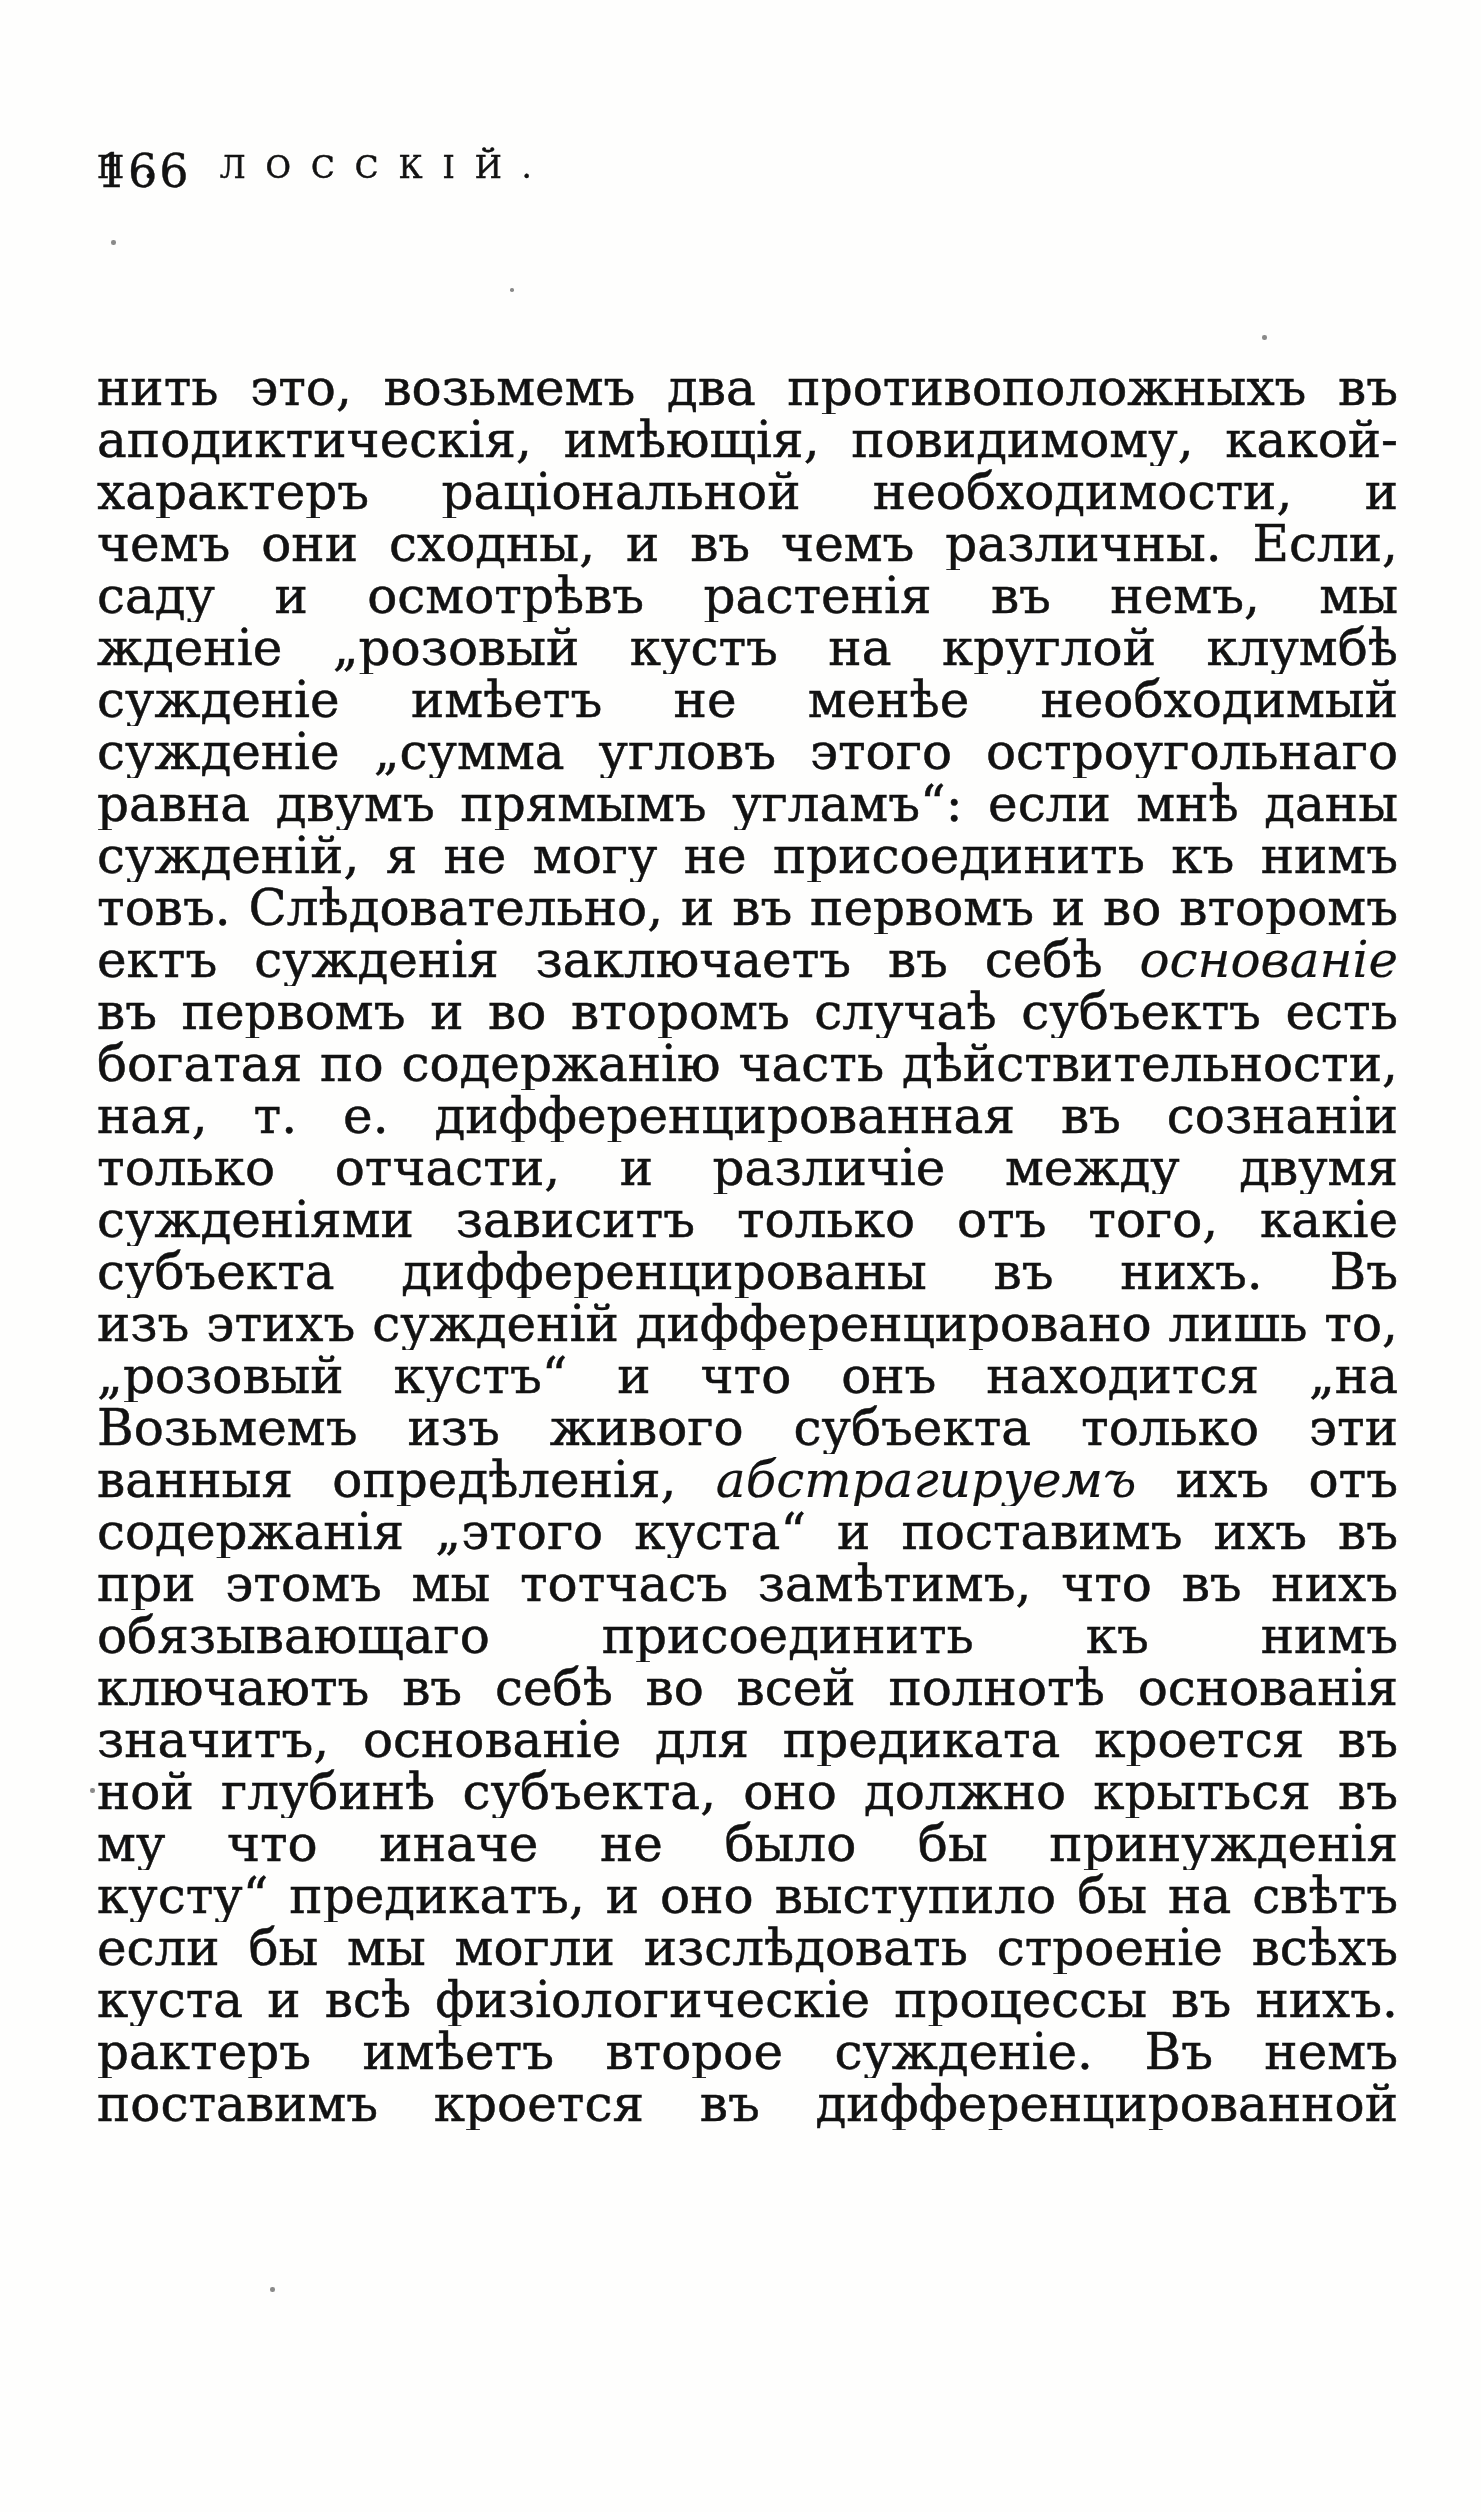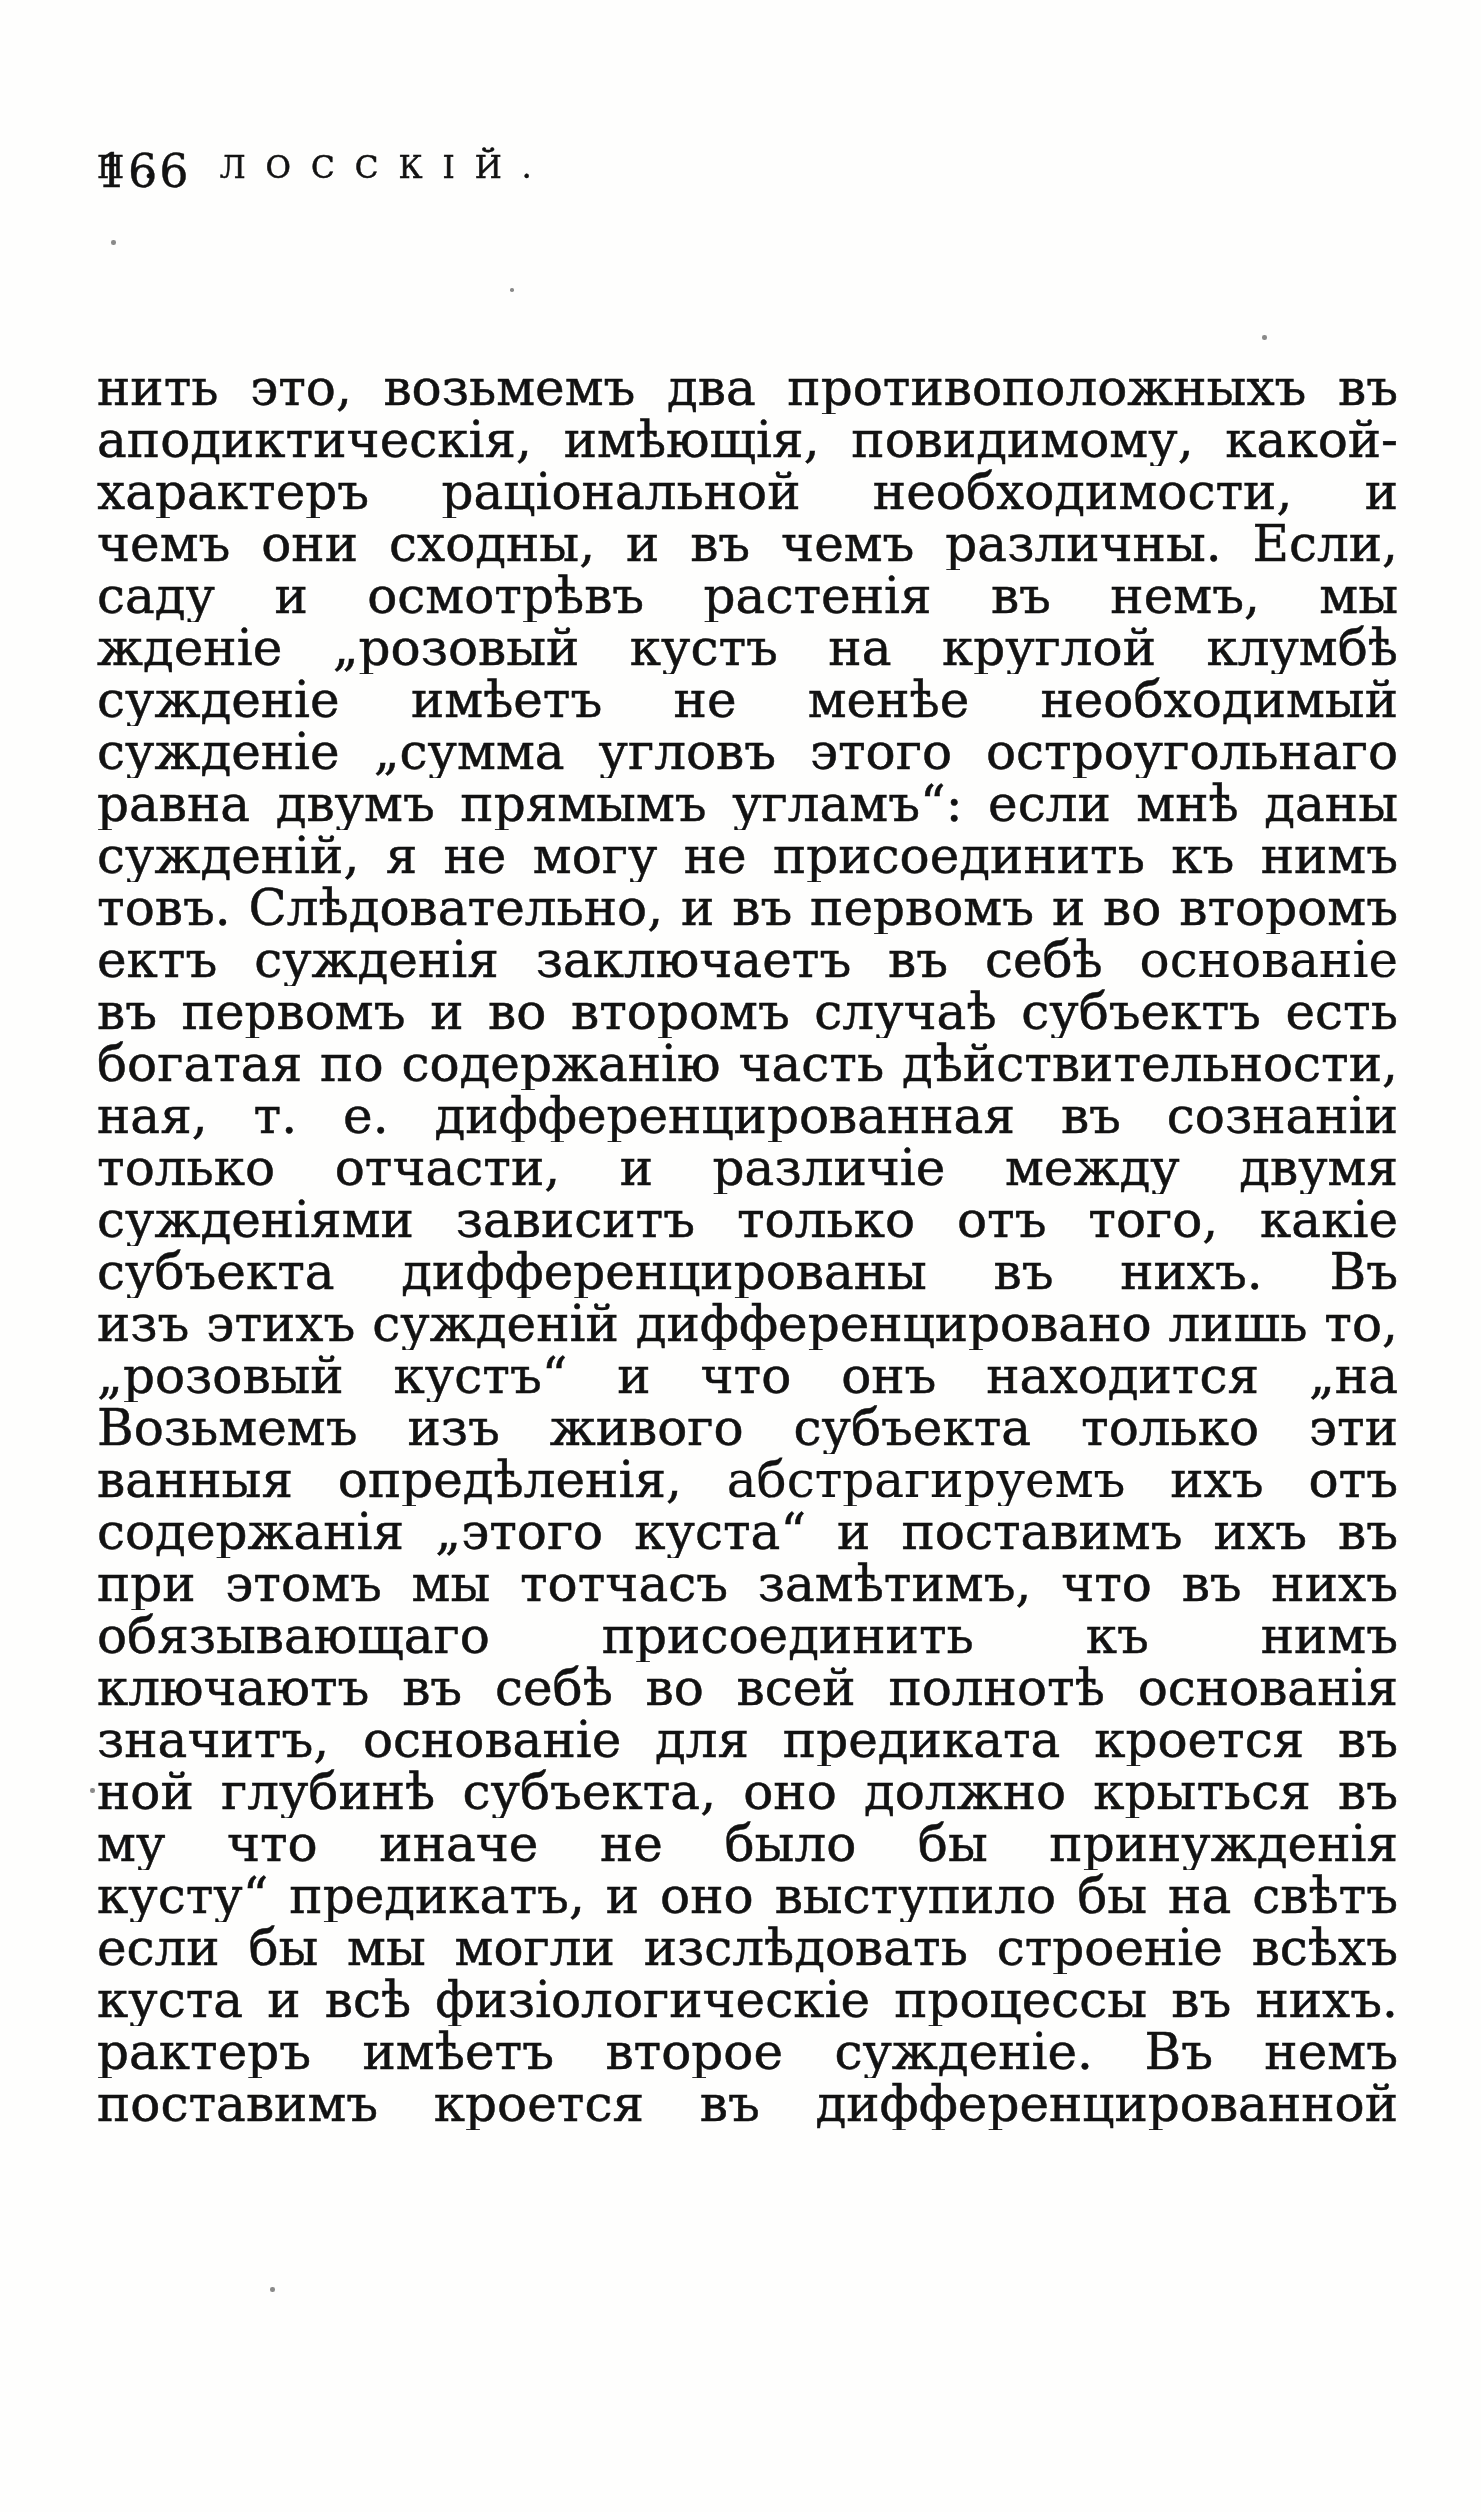--- a/index.html
+++ b/index.html
@@ -51,21 +51,21 @@
     -webkit-text-stroke: 0.5px currentColor;
   }
   .line {
     height: 52px;
     overflow: hidden;
     text-align: justify;
     text-align-last: justify;
     white-space: nowrap;
   }
   .line span { white-space: normal; }
-  .it { -webkit-text-stroke: 0.2px currentColor; }
+  .it { font-style: italic; -webkit-text-stroke: 0.2px currentColor; }
   .speck {
     position: absolute;
     background: #2a2a2a;
     border-radius: 50%;
     opacity: 0.55;
   }
 </style>
 </head>
 <body>
 

